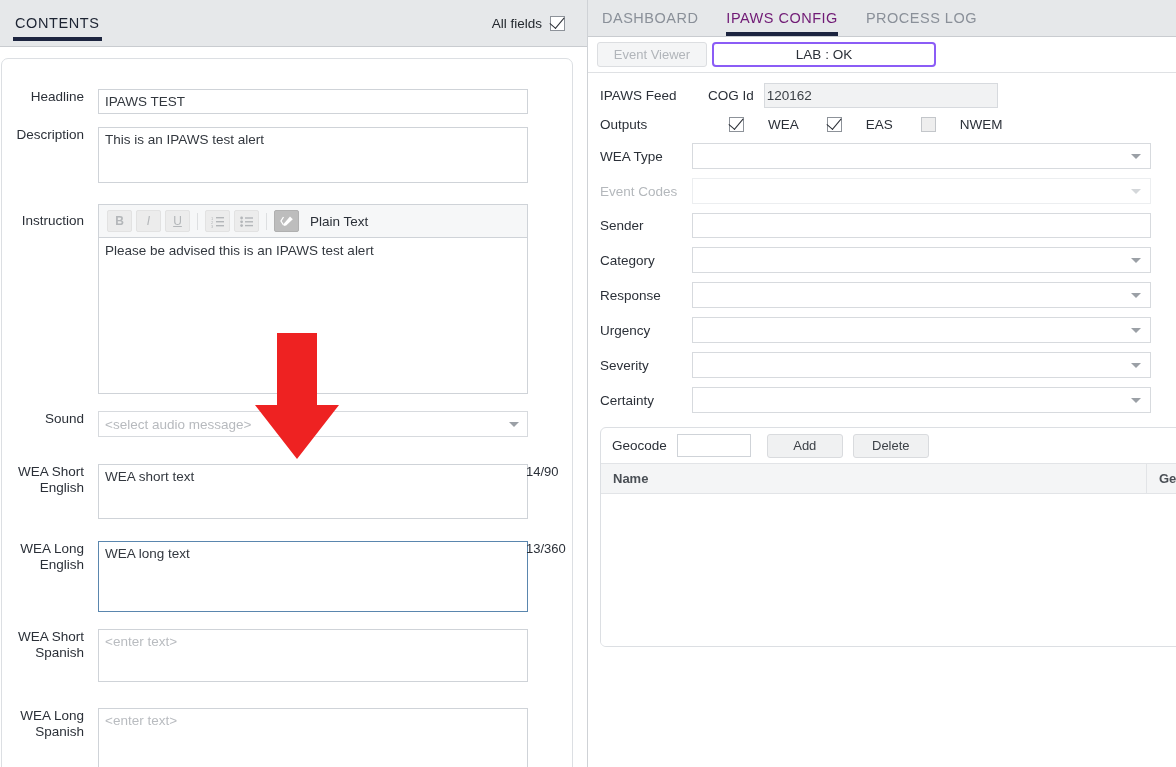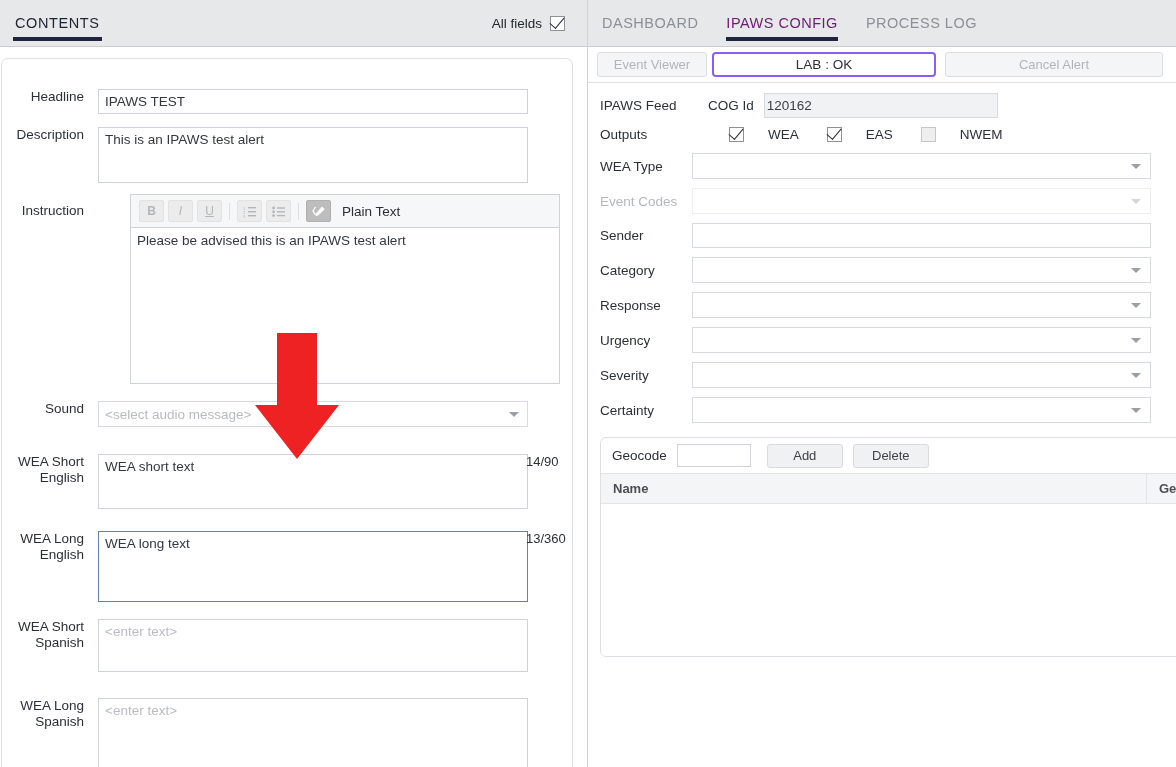--- a/index.html
+++ b/index.html
@@ -148,21 +148,21 @@
     font-size: 13px; color: #2b3038; white-space: nowrap;
   }
 
   
   .right-pane {
     width: 588px; height: 767px;
     background: #ffffff;
     position: relative;
   }
   .right-header {
-    height: 47px;
+    height: 37px;
     background: #e6e8ea;
     border-bottom: 1px solid #c9ccd0;
     display: flex; align-items: center;
     padding-left: 14px;
   }
   .rtab {
     font-size: 14.5px; letter-spacing: 0.5px;
     color: #8a9099;
     height: 47px; display: flex; align-items: center;
     margin-right: 28px; position: relative;
@@ -284,21 +284,21 @@
         </div>
       </div>
 
       <div class="frow" style="margin-top:13px;">
         <div class="flabel">Description</div>
         <div class="fctl" style="padding-left:14px;">
           <textarea class="ta" style="height: 56px;">This is an IPAWS test alert</textarea>
         </div>
       </div>
 
-      <div class="frow" style="margin-top:7px;gap:32px;">
+      <div class="frow" style="margin-top:17px;">
         <div class="flabel" style="padding-top:9px;">Instruction</div>
         <div class="fctl" style="padding-left:14px;">
           <div class="rte-tb">
             <div class="tb-btn">
               <b>B</b>
             </div>
             <div class="tb-btn">
               <i>I</i>
             </div>
             <div class="tb-btn">
@@ -414,23 +414,20 @@
         <span>PROCESS LOG</span>
       </div>
     </div>
 
     <div class="btnbar">
       <div class="bb" style="width:110px;">
         <span>Event Viewer</span>
       </div>
       <div class="bb status" style="width:224px;">
         <span>LAB : OK</span>
-      </div>
-      <div class="bb" style="width:218px;margin-left:4px;">
-        <span>Cancel Alert</span>
       </div>
     </div>
 
     <div class="right-body">
 
       <div class="rrow">
         <div class="rlabel">IPAWS Feed</div>
         <div class="rlabel" style="width:auto;min-width:0;margin:0 10px 0 16px;">COG Id</div>
         <input class="rinp readonly" style="width: 234px;" type="text" value="120162">
       </div>

